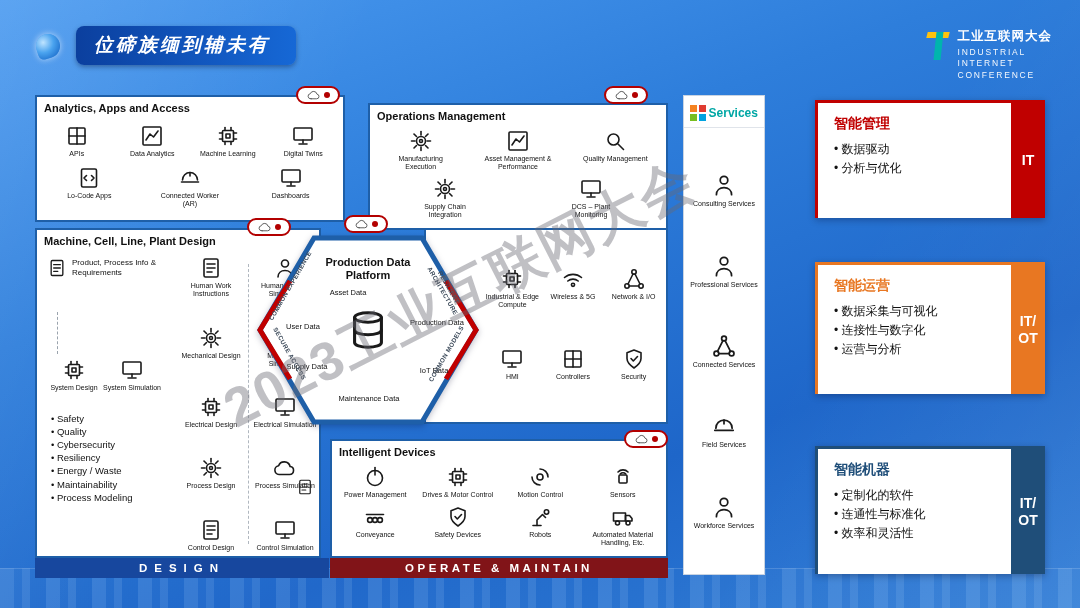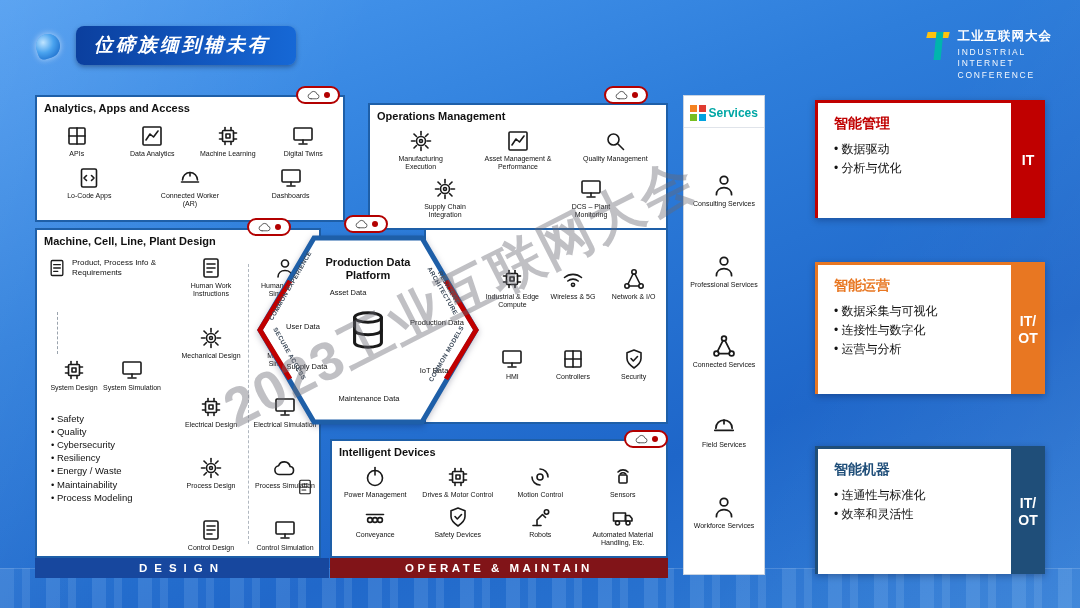--- a/index.html
+++ b/index.html
@@ -754,20 +754,21 @@
     </div>
     <div class="panel-tab" style="background: rgb(232, 119, 34);">
         <span>IT/</span>
         <span>OT</span>
       </div>
   </div>
   <div class="panel panel-2" style="border-top: 3px solid rgb(31, 78, 121); border-left: 3px solid rgb(31, 78, 121);">
     <div class="panel-body">
       <div class="panel-title" style="color: rgb(31, 78, 121);">智能机器</div>
       <ul class="panel-bullets">
+          <li>定制化的软件</li>
           <li>连通性与标准化</li>
           <li>效率和灵活性</li>
         </ul>
     </div>
     <div class="panel-tab" style="background: rgb(31, 78, 121);">
         <span>IT/</span>
         <span>OT</span>
       </div>
   </div>
 

